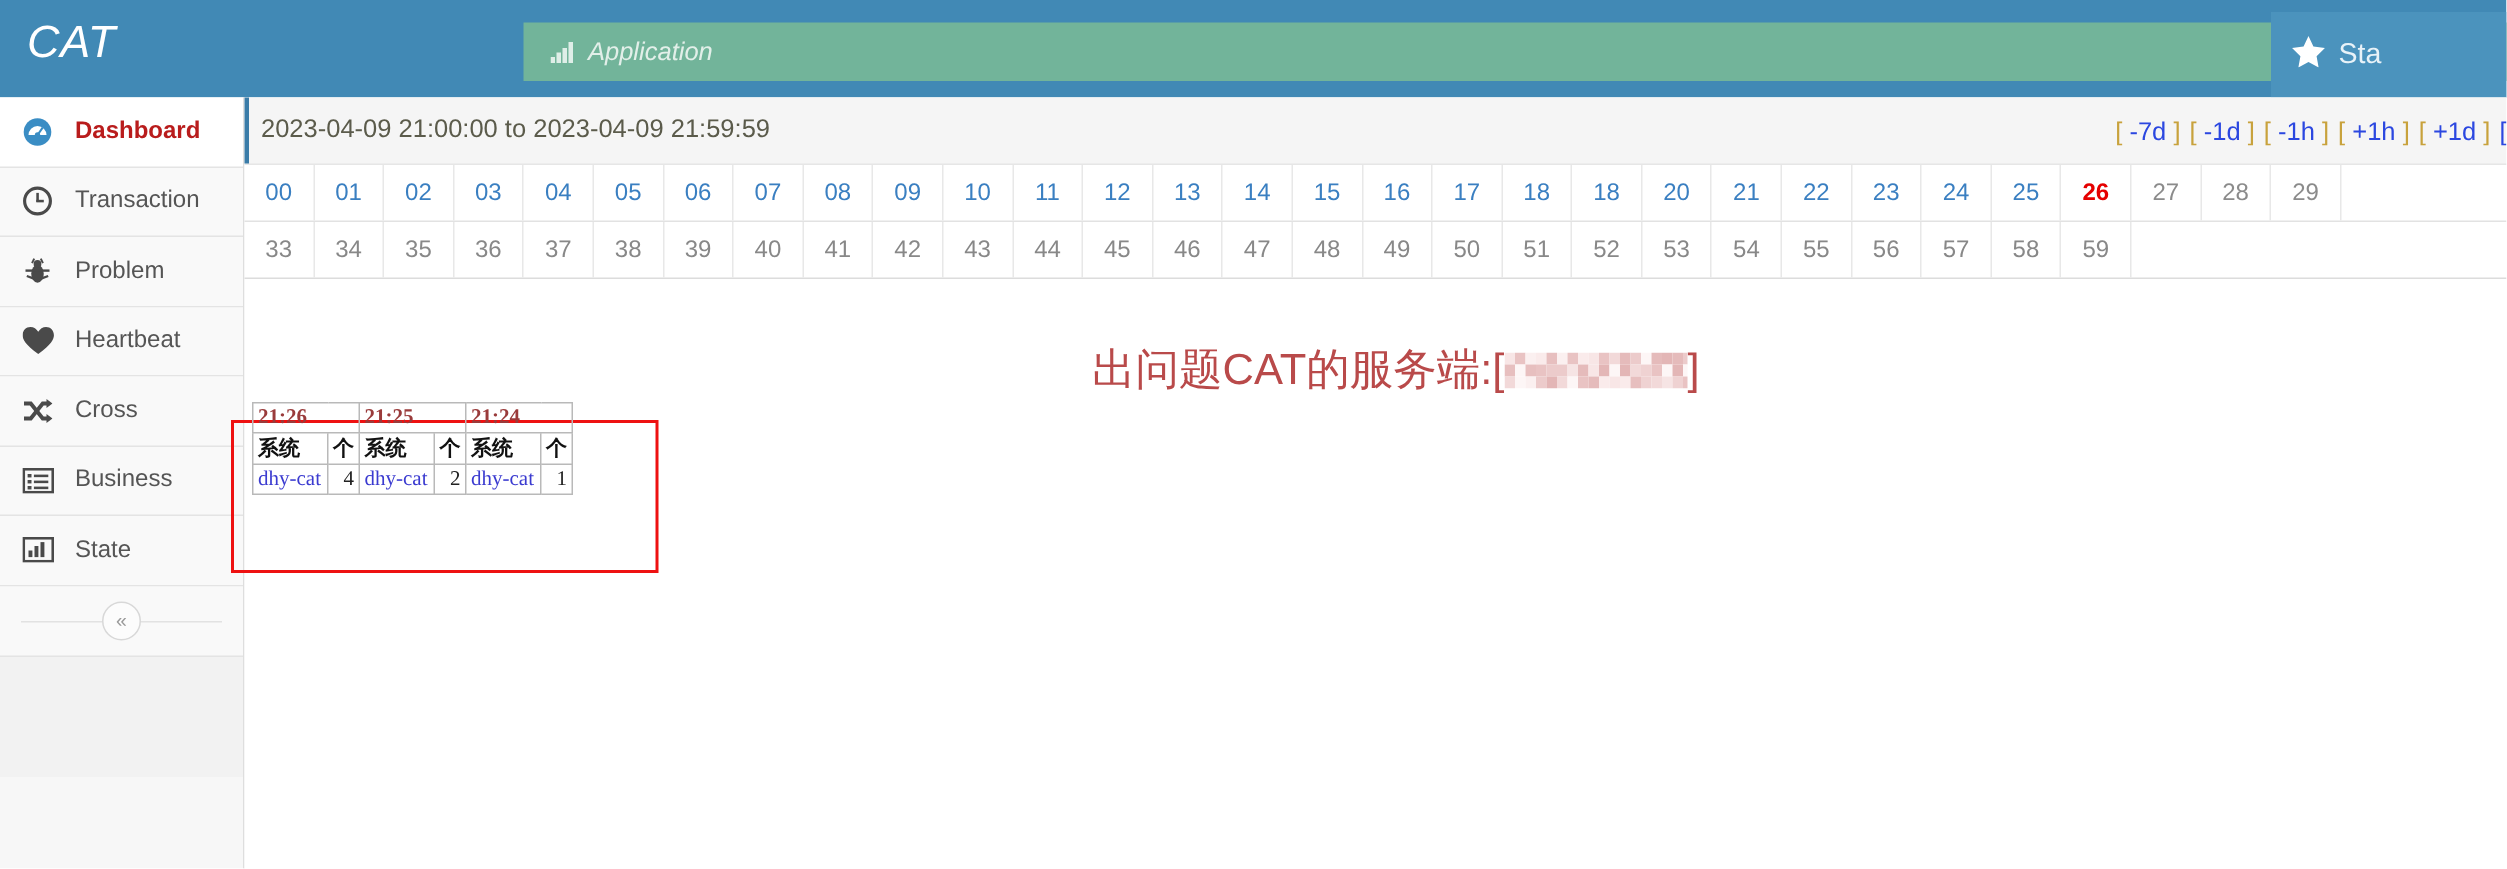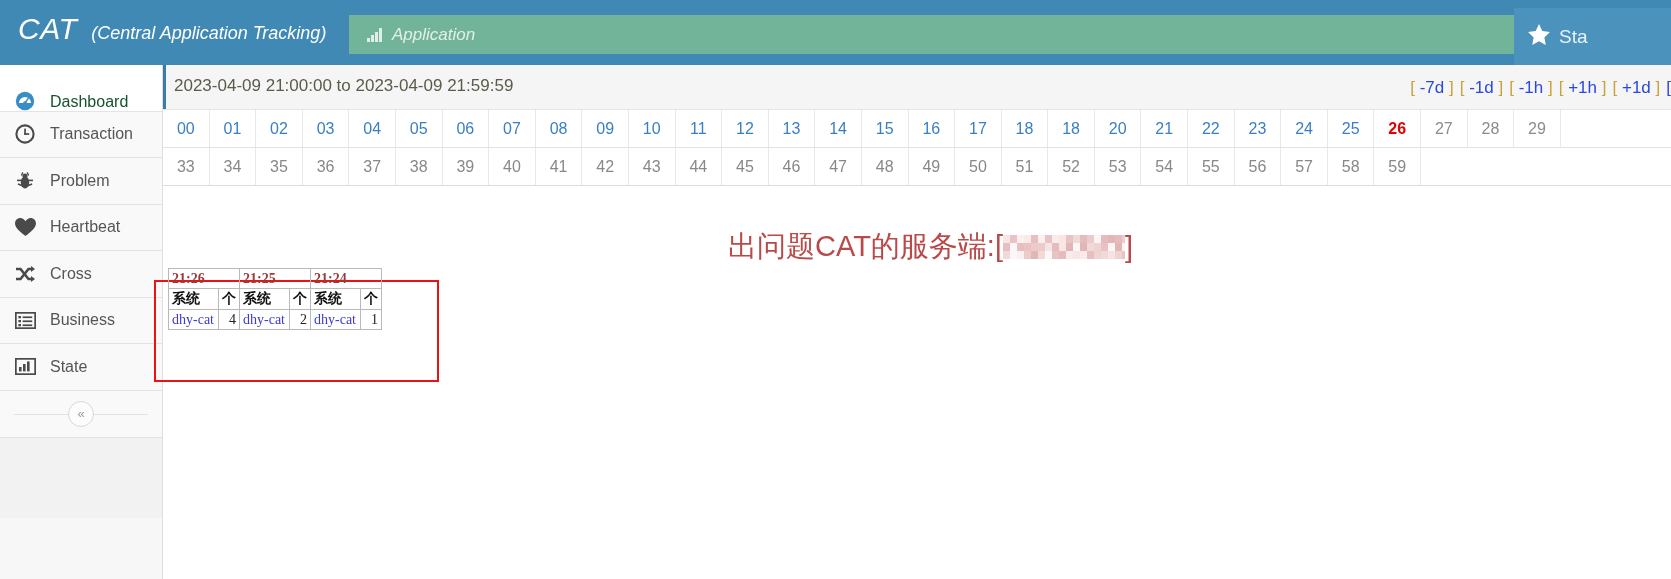--- a/index.html
+++ b/index.html
@@ -112,23 +112,22 @@
     gap: 14px;
     border-bottom: 1px solid #e4e4e4;
     box-sizing: border-box;
     cursor: pointer;
     color: #555555;
     font-size: 16px;
     background: #f9f9f9;
   }
   .side-item.active {
     background: #ffffff;
-    color: #14532d;
-    font-weight: normal;
-    align-items: flex-end;
+    color: #b91c1c;
+    font-weight: bold;
   }
   .side-item .sicon {
     width: 22px;
     display: inline-flex;
     justify-content: center;
     align-items: center;
     color: #4a4a4a;
   }
   .side-item.active .sicon { color: #3a8dc4; }
   .side-collapse {
@@ -319,21 +318,20 @@
 </style>
 </head>
 <body>
 
 <div class="app">
 
   <div class="header">
 
     <div class="brand">
       <span class="brand-title">CAT</span>
-      <span class="brand-sub">(Central Application Tracking)</span>
     </div>
 
     <div class="nav-tabs">
 
       <div class="nav-tab app">
         <span class="ico">
           <svg width="17" height="14" viewBox="0 0 17 14">
             <rect x="0" y="10" width="3" height="4" fill="#dfeee8"></rect>
             <rect x="4" y="7" width="3" height="7" fill="#dfeee8"></rect>
             <rect x="8" y="4" width="3" height="10" fill="#dfeee8"></rect>

